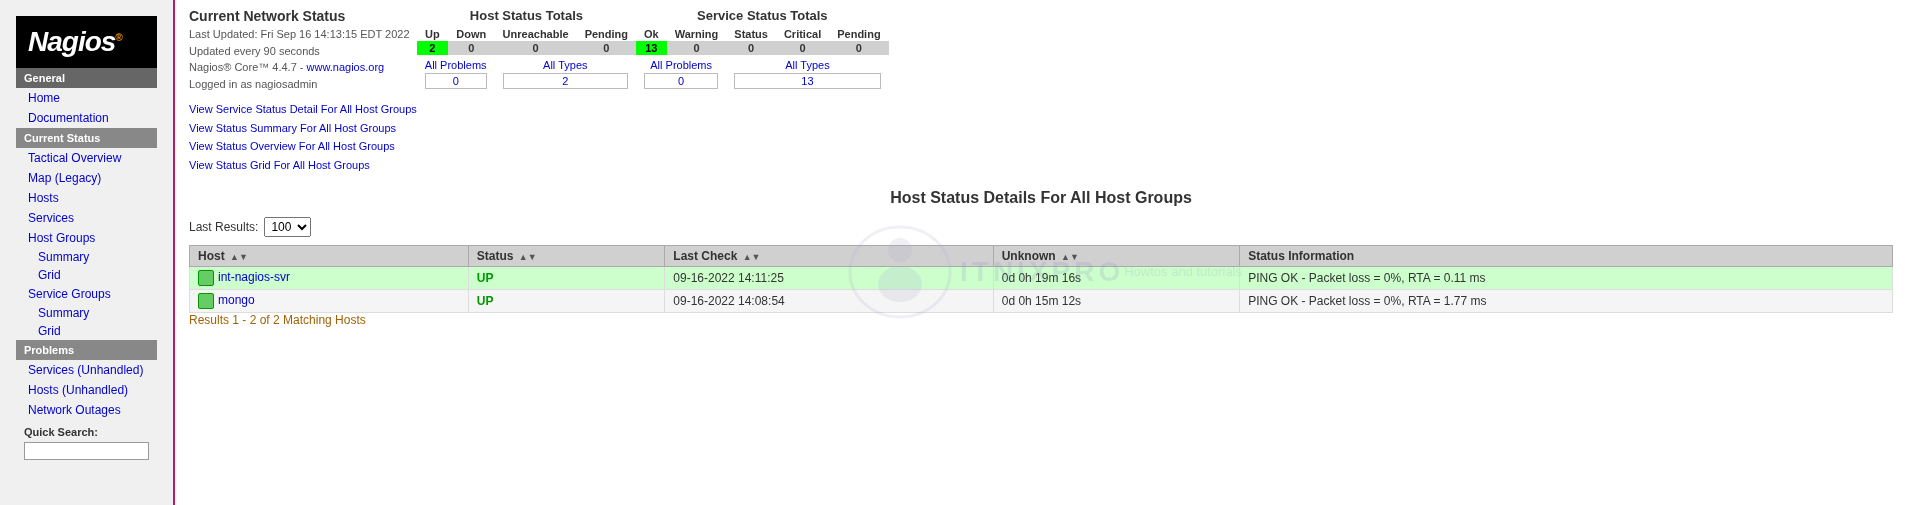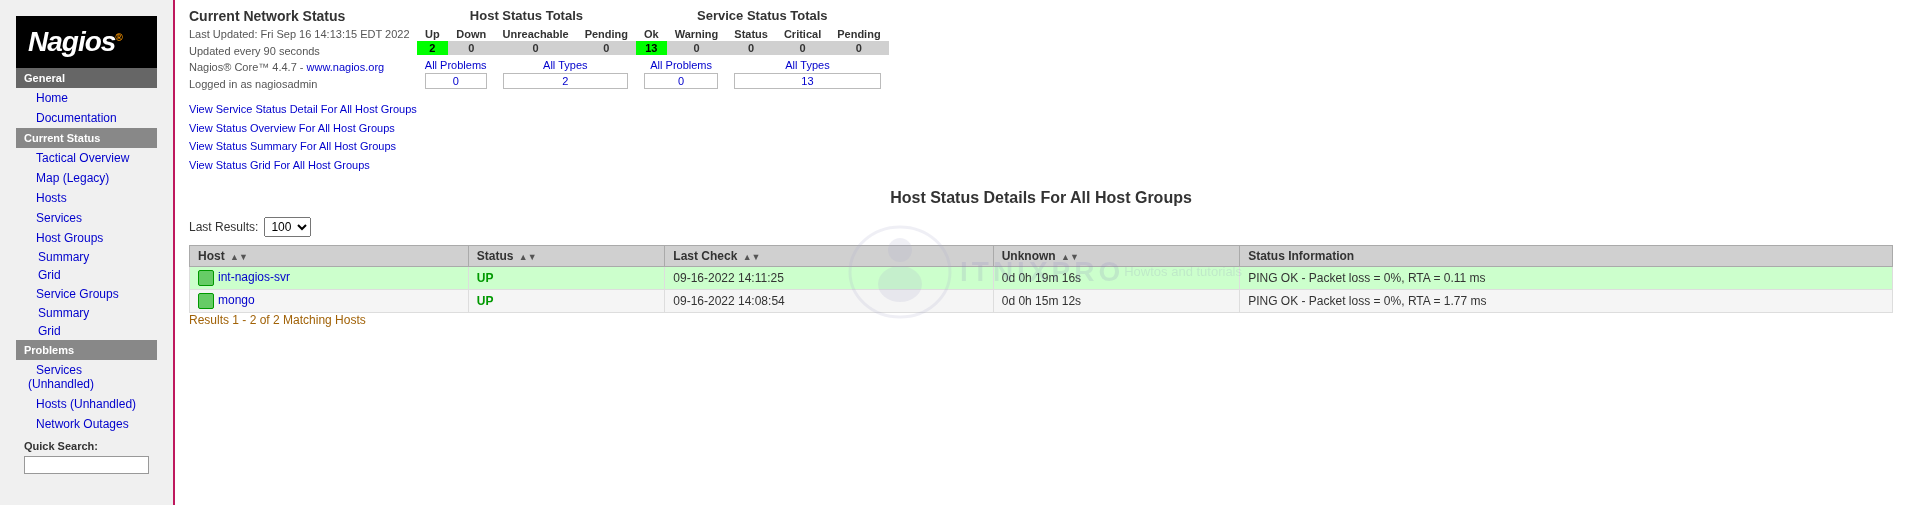--- a/index.html
+++ b/index.html
@@ -41,21 +41,20 @@
       margin-top: 0;
     }
     .sidebar-item {
       padding: 3px 8px 3px 12px;
       font-size: 12px;
     }
     .sidebar-item a, .sidebar-item-link {
       color: #00c;
       text-decoration: none;
       cursor: pointer;
-      margin-left: 8px;
     }
     .sidebar-subitem {
       padding: 2px 8px 2px 22px;
       font-size: 12px;
     }
     .sidebar-subitem a {
       color: #00c;
       text-decoration: none;
       cursor: pointer;
     }
@@ -283,22 +282,22 @@
     <div class="current-network-status">
       <div class="cns-title">Current Network Status</div>
       <div class="cns-info">
         <span>Last Updated: Fri Sep 16 14:13:15 EDT 2022</span><br>
         <span>Updated every 90 seconds</span><br>
         <span>Nagios® Core™ 4.4.7 - </span><a href="#">www.nagios.org</a><br>
         <span>Logged in as nagiosadmin</span>
       </div>
       <div class="cns-links">
         <a href="#">View Service Status Detail For All Host Groups</a>
+        <a href="#">View Status Summary For All Host Groups</a>
         <a href="#">View Status Overview For All Host Groups</a>
-        <a href="#">View Status Summary For All Host Groups</a>
         <a href="#">View Status Grid For All Host Groups</a>
       </div>
     </div>
 
     <div class="status-totals-block">
       <div class="st-title">Host Status Totals</div>
       <table class="st-table">
         <tbody>
             <tr>
           <th><span>Up</span></th>

